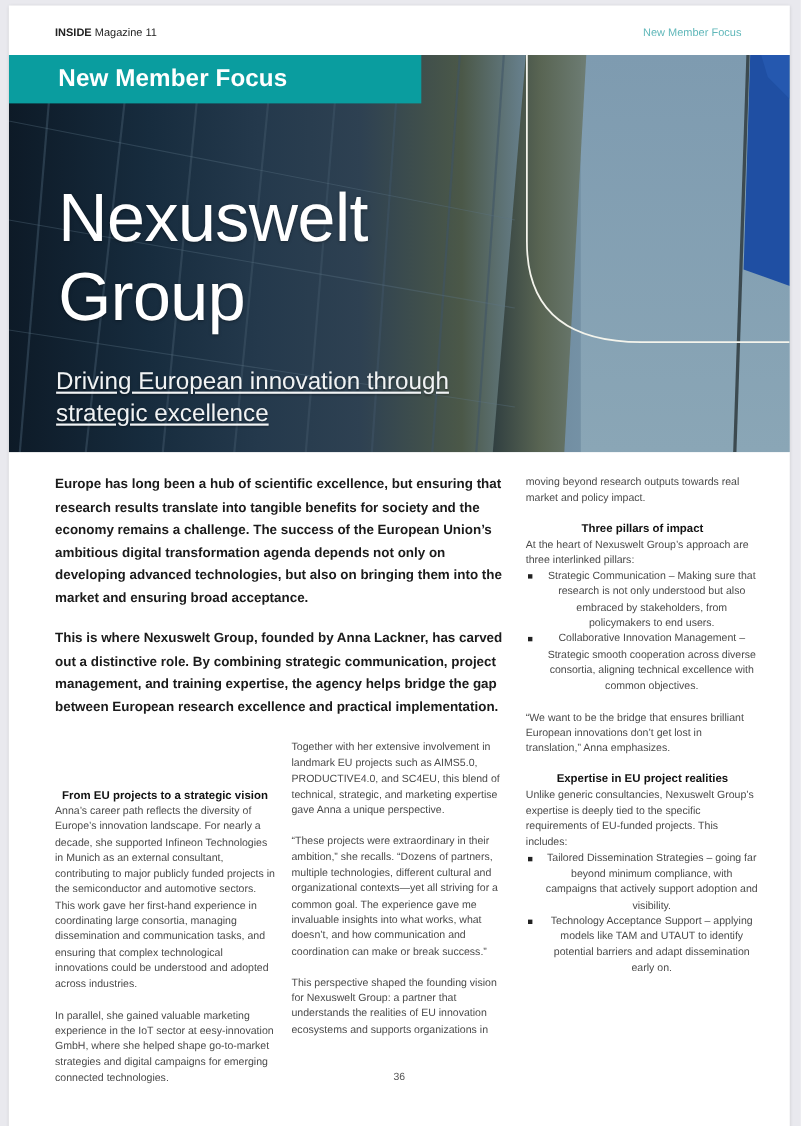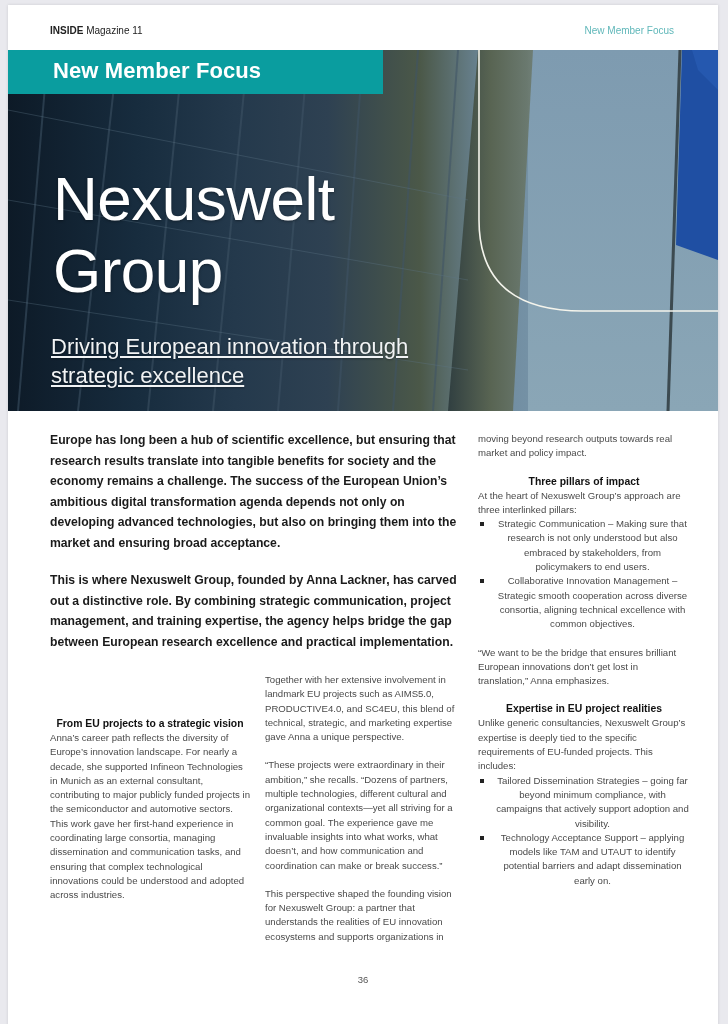--- a/index.html
+++ b/index.html
@@ -140,20 +140,21 @@
       <div>strategic excellence</div>
     </div>
   </div>
 
   <p class="lead" style="top:425px;">Europe has long been a hub of scientific excellence, but ensuring that research results translate into tangible benefits for society and the economy remains a challenge. The success of the European Union’s ambitious digital transformation agenda depends not only on developing advanced technologies, but also on bringing them into the market and ensuring broad acceptance.</p>
   <p class="lead" style="top:565px;">This is where Nexuswelt Group, founded by Anna Lackner, has carved out a distinctive role. By combining strategic communication, project management, and training expertise, the agency helps bridge the gap between European research excellence and practical implementation.</p>
 
   <div class="col" style="left:42px; top:668px;margin-top:44px;">
     <h3>From EU projects to a strategic vision</h3>
     <p>Anna’s career path reflects the diversity of Europe’s innovation landscape. For nearly a decade, she supported Infineon Technologies in Munich as an external consultant, contributing to major publicly funded projects in the semiconductor and automotive sectors. This work gave her first-hand experience in coordinating large consortia, managing dissemination and communication tasks, and ensuring that complex technological innovations could be understood and adopted across industries.</p>
+    <p>In parallel, she gained valuable marketing experience in the IoT sector at eesy-innovation GmbH, where she helped shape go-to-market strategies and digital campaigns for emerging connected technologies.</p>
   </div>
 
   <div class="col" style="left:257px; top:668px;">
     <p>Together with her extensive involvement in landmark EU projects such as AIMS5.0, PRODUCTIVE4.0, and SC4EU, this blend of technical, strategic, and marketing expertise gave Anna a unique perspective.</p>
     <p>“These projects were extraordinary in their ambition,” she recalls. “Dozens of partners, multiple technologies, different cultural and organizational contexts—yet all striving for a common goal. The experience gave me invaluable insights into what works, what doesn’t, and how communication and coordination can make or break success.”</p>
     <p>This perspective shaped the founding vision for Nexuswelt Group: a partner that understands the realities of EU innovation ecosystems and supports organizations in</p>
   </div>
 
   <div class="col" style="left:470px; top:427px; width:212px;">
     <p>moving beyond research outputs towards real market and policy impact.</p>

